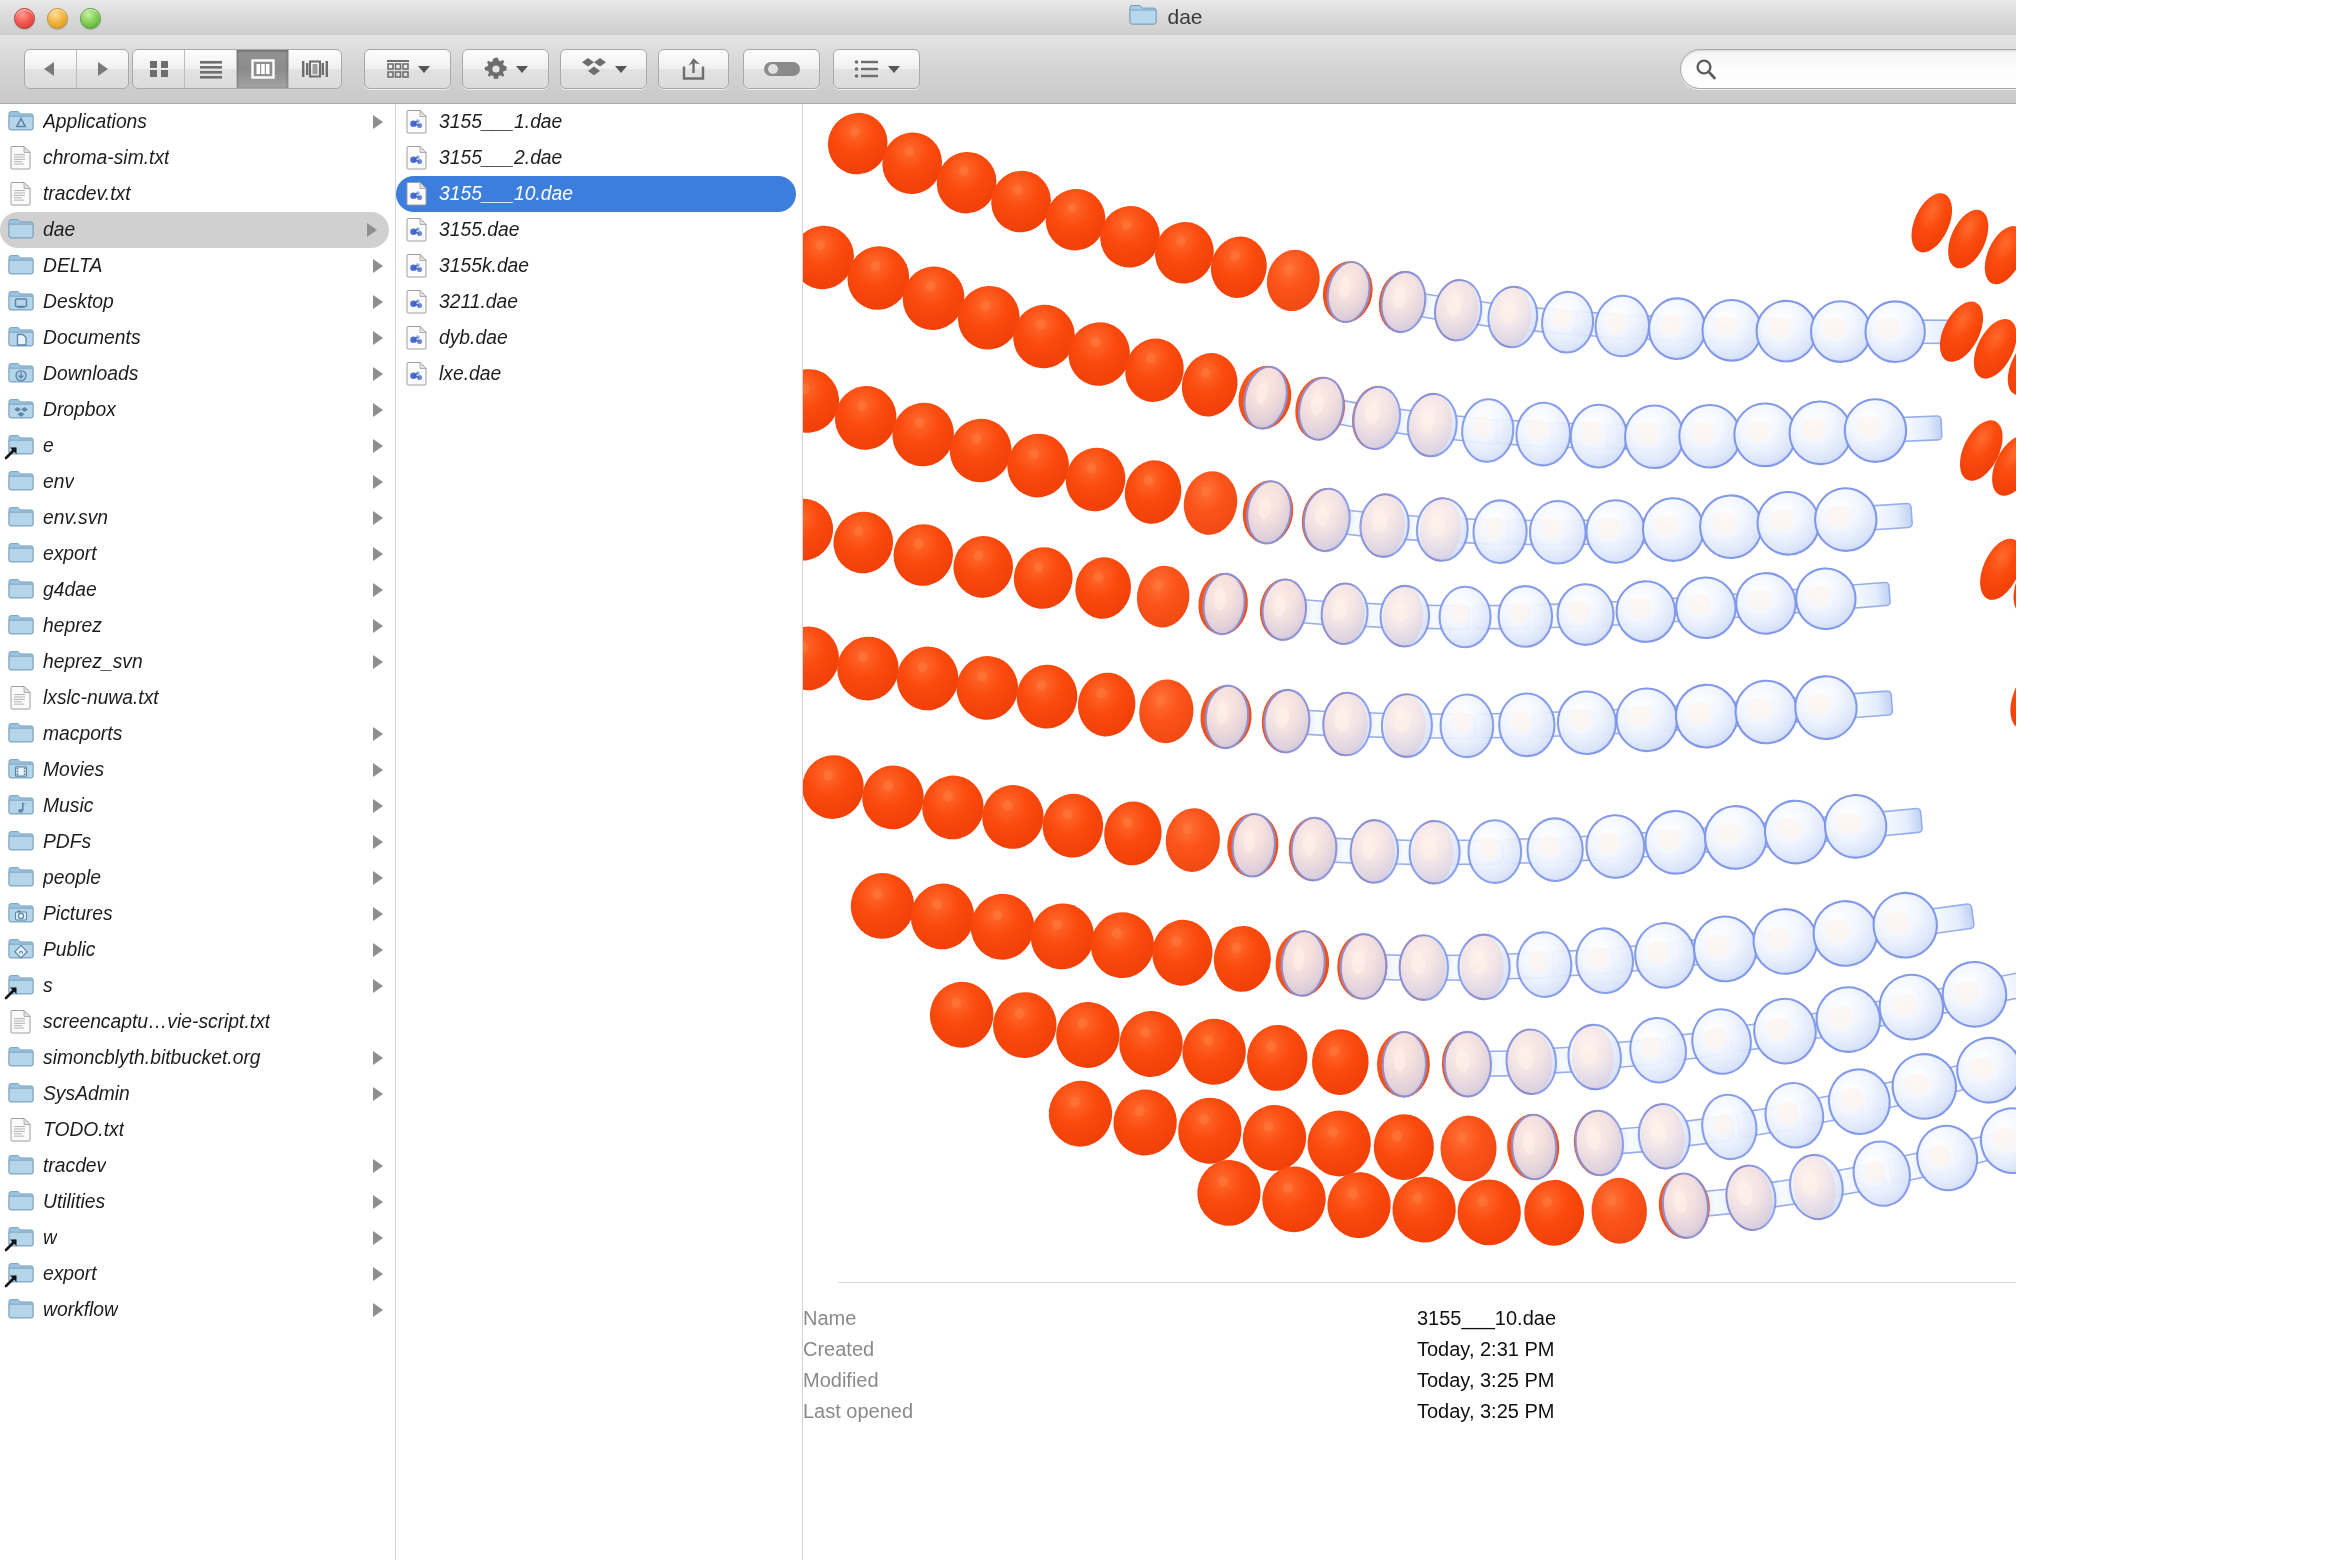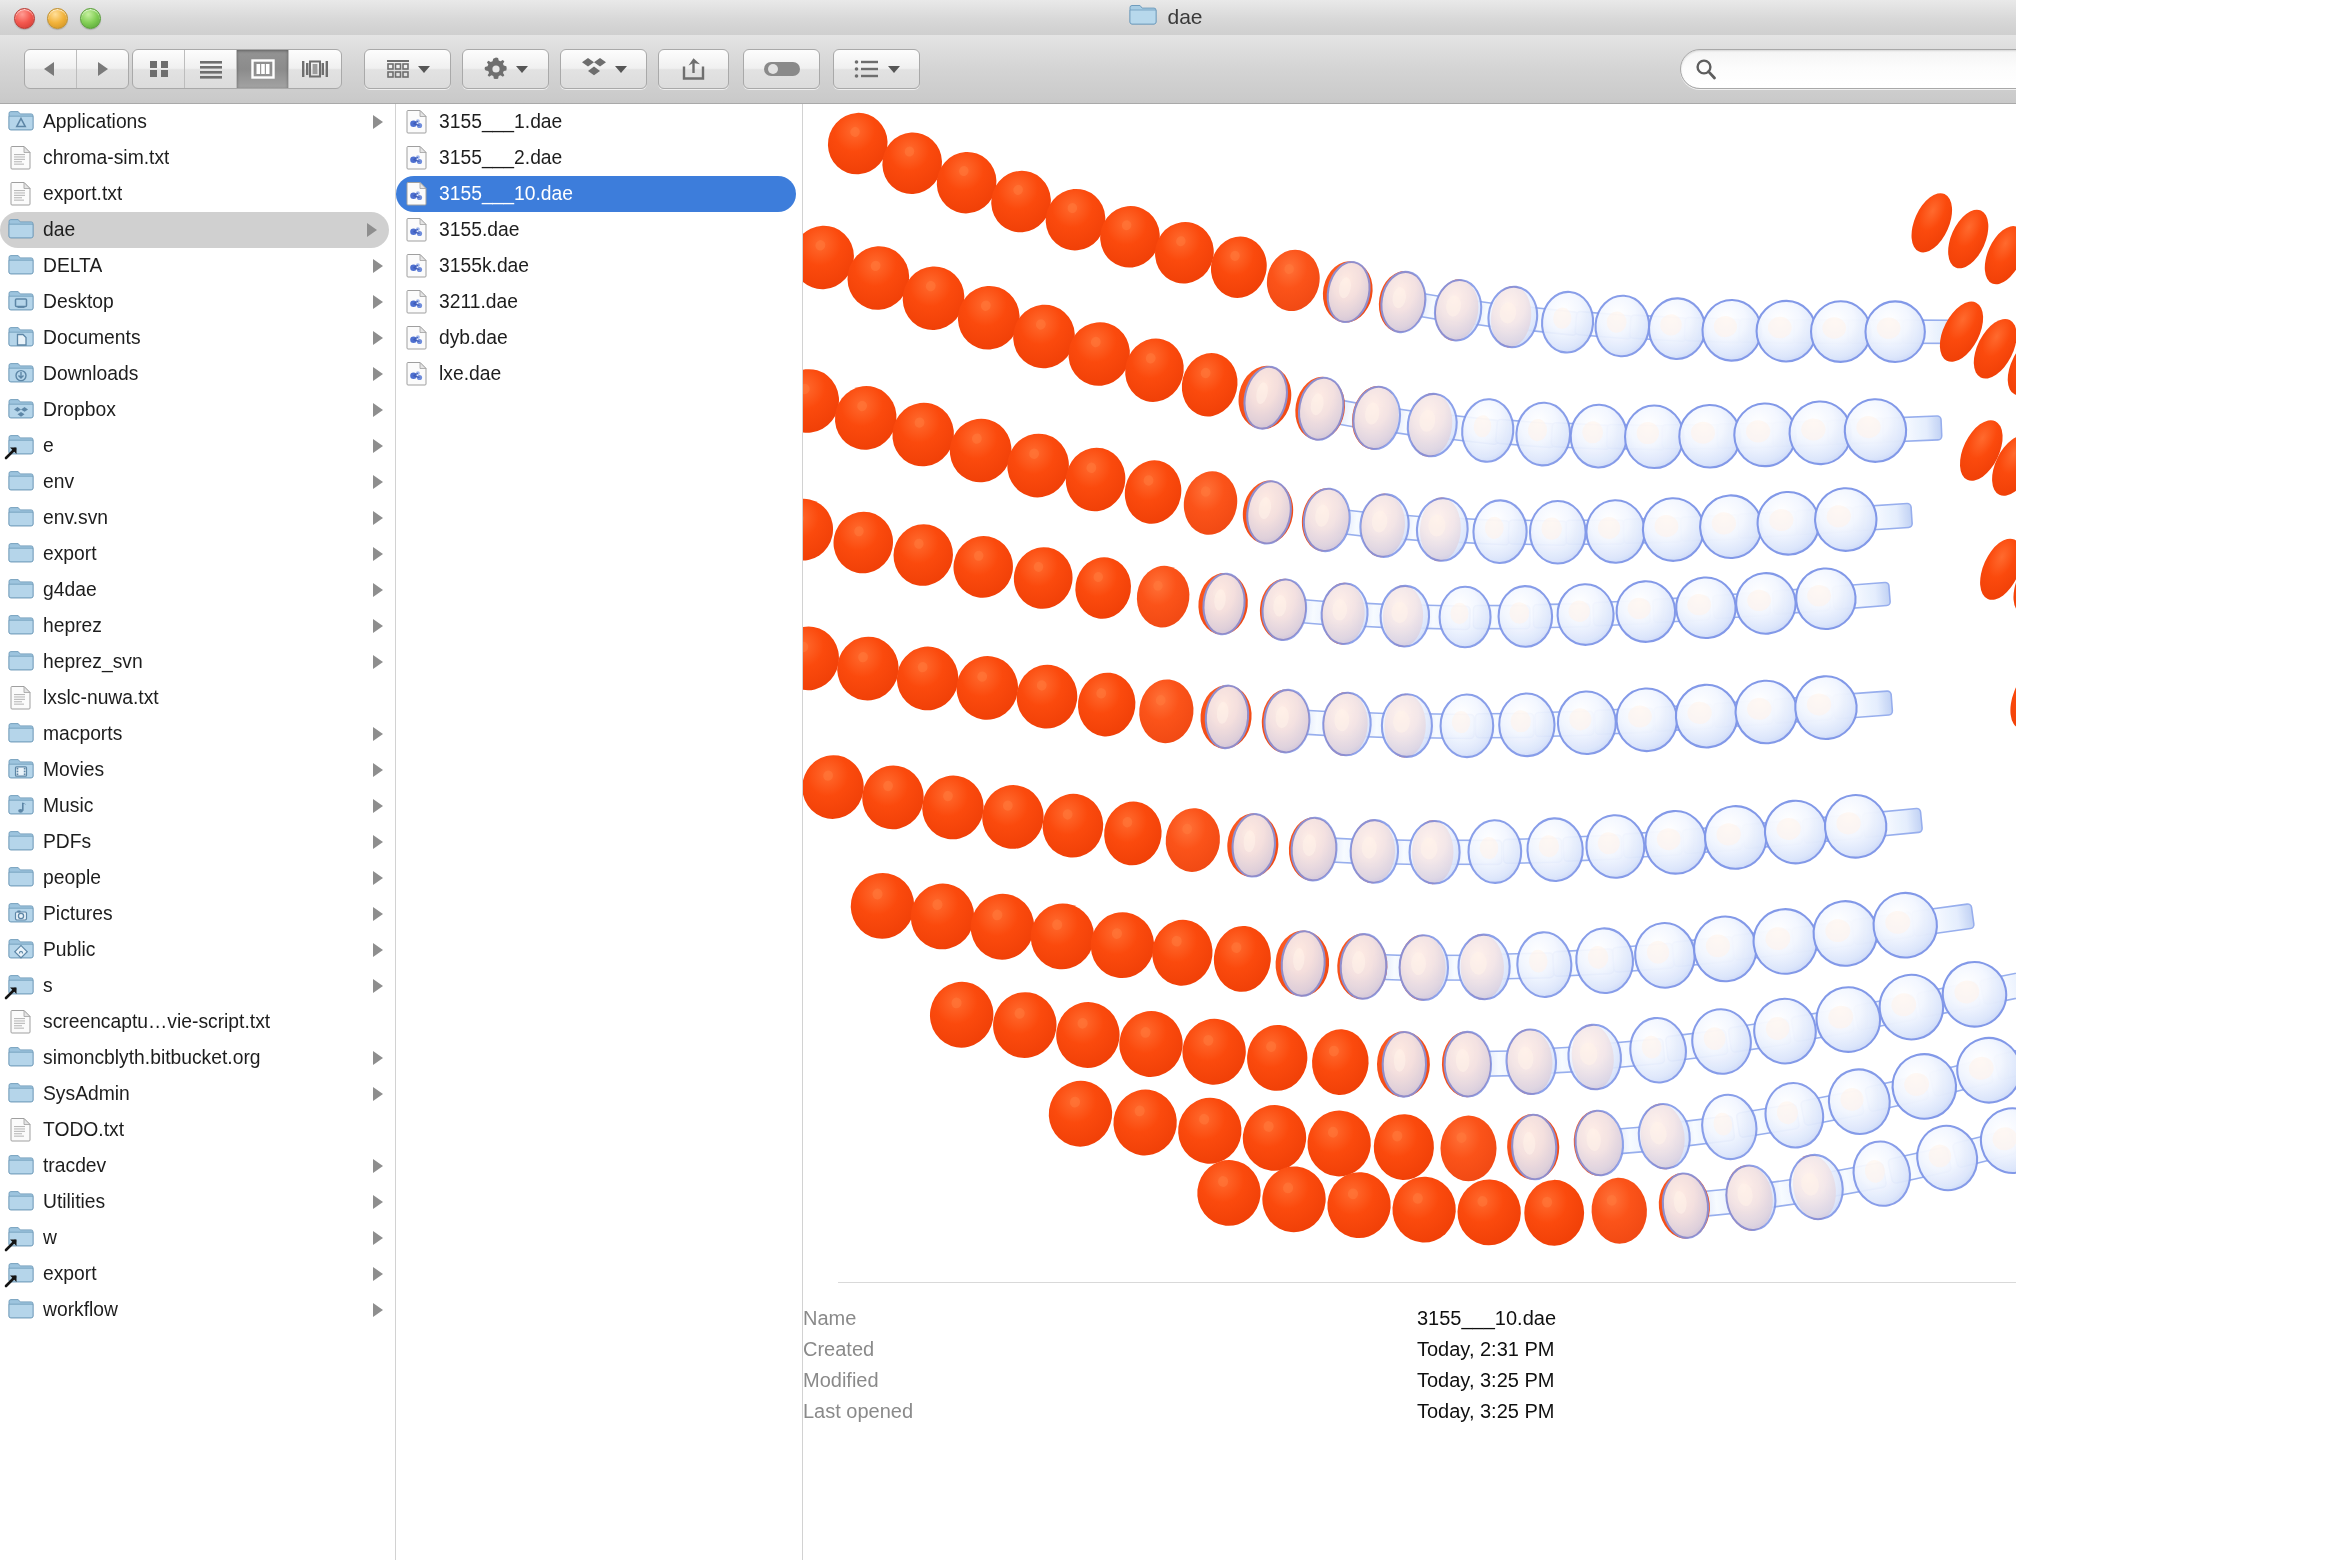--- a/index.html
+++ b/index.html
@@ -60,21 +60,21 @@
 
   
   .bodyarea{position:absolute;left:0;top:104px;width:2332px;height:1456px;background:#fff;}
   .col{position:absolute;top:0;height:1456px;overflow:hidden;background:#fff;}
   .col-divider{position:absolute;top:0;width:1px;height:1456px;background:#d2d2d2;}
 
   .col1{left:0;width:395px;}
   .col2{left:396px;width:406px;}
   .colprev{left:803px;width:1530px;}
 
-  .row{position:relative;height:36px;display:flex;align-items:center;padding-left:8px;box-sizing:border-box;}
+  .row{position:relative;height:36px;display:flex;align-items:center;padding-left:8px;box-sizing:border-box;font-style:italic;}
   .row .lbl{font-size:19.3px;color:#1d1d1d;white-space:nowrap;overflow:hidden;text-overflow:ellipsis;margin-left:9px;}
   .row .disc{position:absolute;right:12px;top:50%;transform:translateY(-50%);
     width:0;height:0;border-top:7px solid transparent;border-bottom:7px solid transparent;border-left:10px solid #8e8e8e;}
   .row.sel-gray{background:#d0d0d0;border-radius:18px;margin-right:6px;}
   .row.sel-blue{background:#3d7ddb;border-radius:18px;margin-right:6px;}
   .row.sel-blue .lbl{color:#fff;}
 
   .ico{width:26px;height:26px;flex:0 0 26px;position:relative;}
 
   
@@ -259,21 +259,21 @@
               <path d="M4 1.5h12l6 6v15.5a1 1 0 01-1 1H4a1 1 0 01-1-1V2.5a1 1 0 011-1z" fill="#fbfbfb" stroke="#9f9f9f" stroke-width="1"></path>
               <path d="M16 1.5l6 6h-6z" fill="#e4e4e4" stroke="#9f9f9f" stroke-width=".8"></path>
               <g fill="#b9b9b9">
                 <rect x="6" y="9" width="11" height="1.1"></rect>
                 <rect x="6" y="11.4" width="11" height="1.1"></rect>
                 <rect x="6" y="13.8" width="11" height="1.1"></rect>
                 <rect x="6" y="16.2" width="8" height="1.1"></rect>
                 <rect x="6" y="18.6" width="10" height="1.1"></rect>
               </g>
             </svg></span>
-          <span class="lbl">export.txt</span>
+          <span class="lbl">tracdev.txt</span>
         </div>
         <div class="row sel-gray">
           <span class="ico"><svg width="26" height="26" viewBox="0 0 26 26">
               <path d="M1 4.4a1.8 1.8 0 011.8-1.8h7.4l2 2.3h11A1.8 1.8 0 0125 6.7V19a1.8 1.8 0 01-1.8 1.8H2.8A1.8 1.8 0 011 19z" fill="#9dc4de" stroke="#6e9ab9" stroke-width=".9"></path>
               <path d="M1 7.2h24V19a1.8 1.8 0 01-1.8 1.8H2.8A1.8 1.8 0 011 19z" fill="#b5d5ea" stroke="#6e9ab9" stroke-width=".8"></path>
             </svg></span>
           <span class="lbl">dae</span>
           <span class="disc"></span>
         </div>
         <div class="row">

